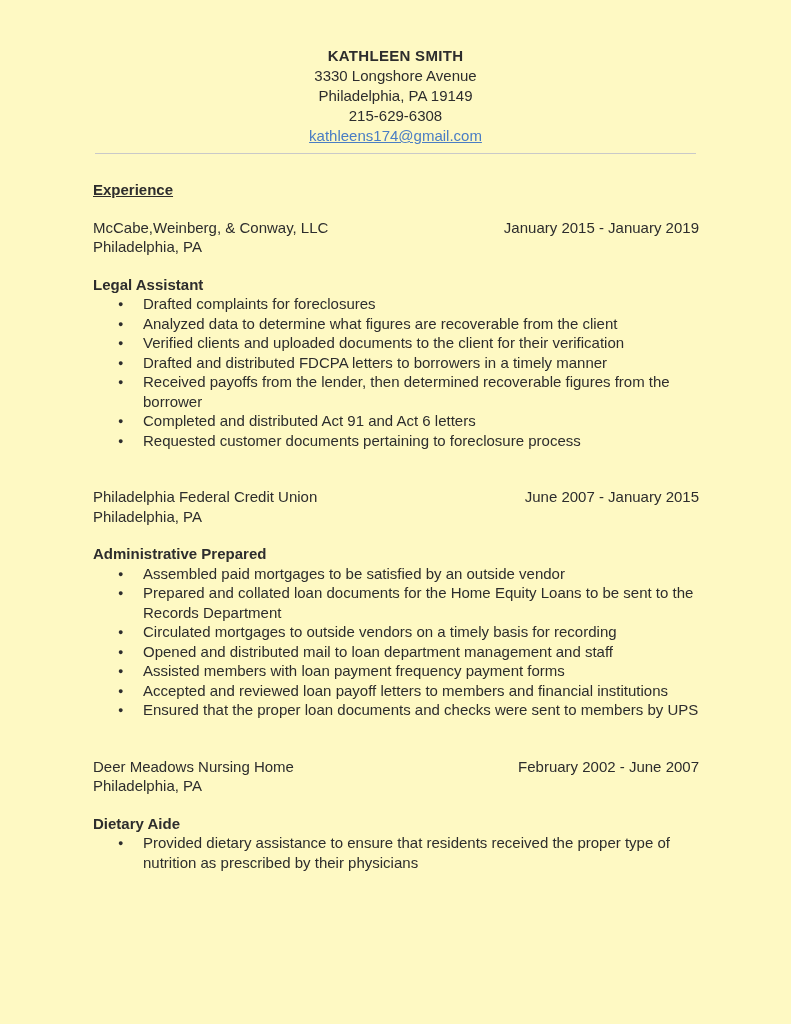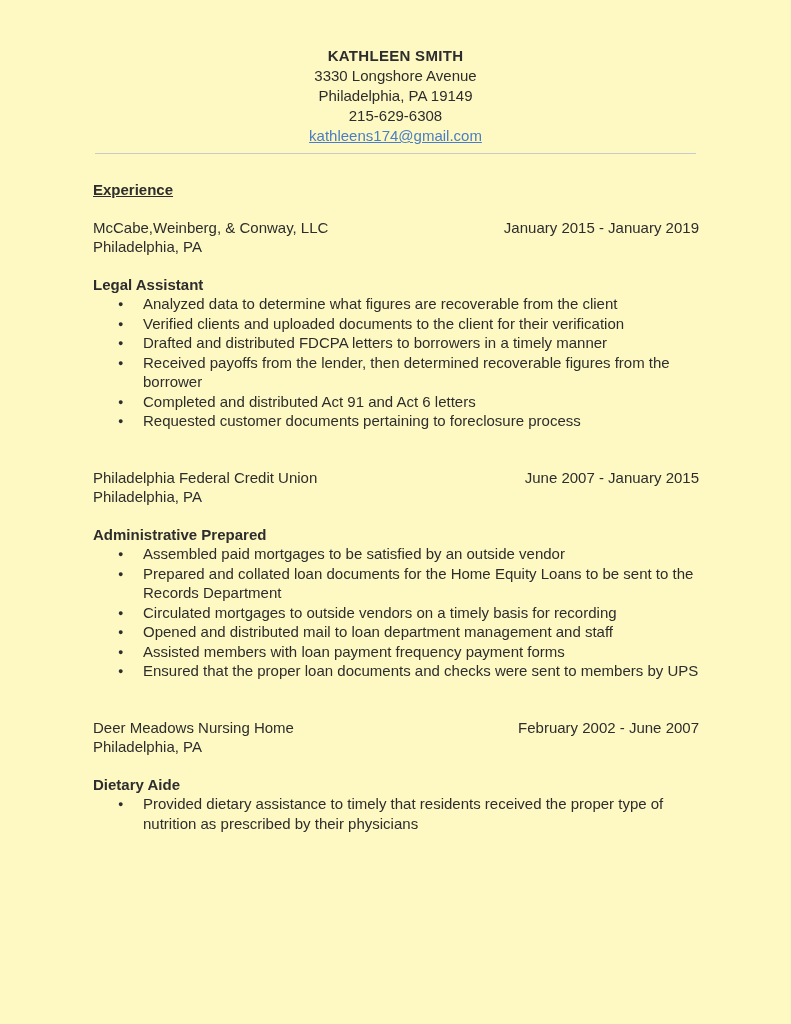--- a/index.html
+++ b/index.html
@@ -102,20 +102,21 @@
     <div class="section-title">Experience</div>
 
     <div class="job first">
       <div class="job-header">
         <span class="company">McCabe,Weinberg, &amp; Conway, LLC</span>
         <span class="dates">January 2015 - January 2019</span>
       </div>
       <div class="location">Philadelphia, PA</div>
       <div class="job-title">Legal Assistant</div>
       <ul class="duties">
+        <li>Drafted complaints for foreclosures</li>
         <li>Analyzed data to determine what figures are recoverable from the client</li>
         <li>Verified clients and uploaded documents to the client for their verification</li>
         <li>Drafted and distributed FDCPA letters to borrowers in a timely manner</li>
         <li>Received payoffs from the lender, then determined recoverable figures from the borrower</li>
         <li>Completed and distributed Act 91 and Act 6 letters</li>
         <li>Requested customer documents pertaining to foreclosure process</li>
       </ul>
     </div>
 
     <div class="job">
@@ -124,30 +125,31 @@
         <span class="dates">June 2007 - January 2015</span>
       </div>
       <div class="location">Philadelphia, PA</div>
       <div class="job-title">Administrative Prepared</div>
       <ul class="duties">
         <li>Assembled paid mortgages to be satisfied by an outside vendor</li>
         <li>Prepared and collated loan documents for the Home Equity Loans to be sent to the Records Department</li>
         <li>Circulated mortgages to outside vendors on a timely basis for recording</li>
         <li>Opened and distributed mail to loan department management and staff</li>
         <li>Assisted members with loan payment frequency payment forms</li>
+        <li>Accepted and reviewed loan payoff letters to members and financial institutions</li>
         <li>Ensured that the proper loan documents and checks were sent to members by UPS</li>
       </ul>
     </div>
 
     <div class="job">
       <div class="job-header">
         <span class="company">Deer Meadows Nursing Home</span>
         <span class="dates">February 2002 - June 2007</span>
       </div>
       <div class="location">Philadelphia, PA</div>
       <div class="job-title">Dietary Aide</div>
       <ul class="duties">
-        <li>Provided dietary assistance to timely that residents received the proper type of nutrition as prescribed by their physicians</li>
+        <li>Provided dietary assistance to ensure that residents received the proper type of nutrition as prescribed by their physicians</li>
       </ul>
     </div>
 
   </div>
 </div>
 
 </body></html>

